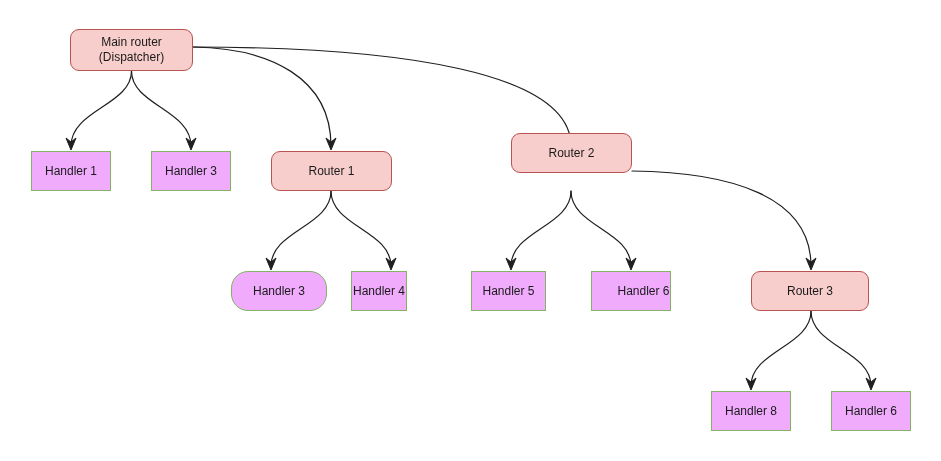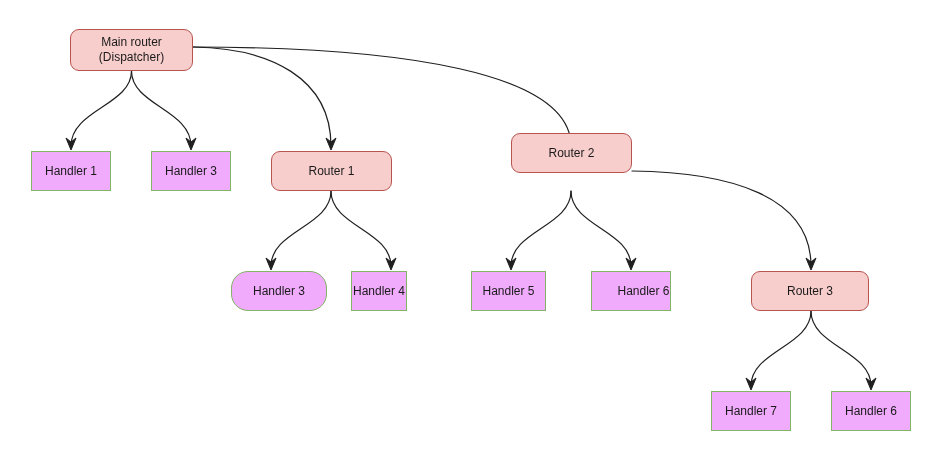--- a/index.html
+++ b/index.html
@@ -99,17 +99,17 @@
 (Dispatcher)</div>
       <div class="node node-handler" style="left: 31px; top: 151px; width: 80px; height: 40px;">Handler 1</div>
       <div class="node node-handler" style="left: 151px; top: 151px; width: 80px; height: 40px;">Handler 3</div>
       <div class="node node-router" style="left: 271px; top: 151px; width: 121px; height: 40px; text-align: right;">Router 1</div>
       <div class="node node-router" style="left: 511px; top: 133px; width: 121px; height: 40px;">Router 2</div>
       <div class="node node-handler" style="left: 231px; top: 271px; width: 96px; height: 40px; border-radius: 17px;">Handler 3</div>
       <div class="node node-handler" style="left: 351px; top: 271px; width: 56px; height: 40px;">Handler 4</div>
       <div class="node node-handler" style="left: 471px; top: 271px; width: 75px; height: 40px;">Handler 5</div>
       <div class="node node-handler" style="left: 591px; top: 271px; width: 80px; height: 40px; padding-left: 25px;">Handler 6</div>
       <div class="node node-router" style="left: 751px; top: 271px; width: 118px; height: 40px;">Router 3</div>
-      <div class="node node-handler" style="left: 711px; top: 391px; width: 80px; height: 40px;">Handler 7</div>
+      <div class="node node-handler" style="left: 711px; top: 391px; width: 80px; height: 40px;">Handler 8</div>
       <div class="node node-handler" style="left: 831px; top: 391px; width: 80px; height: 40px;">Handler 6</div>
     </div>
 
 </div>
 
 </body></html>

